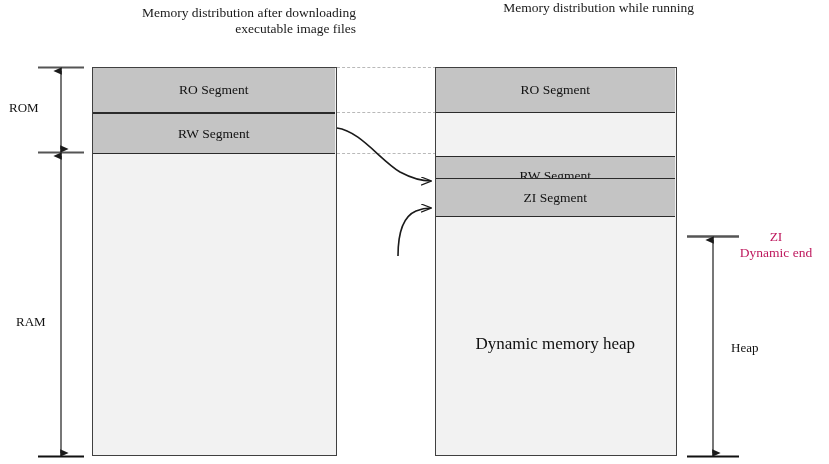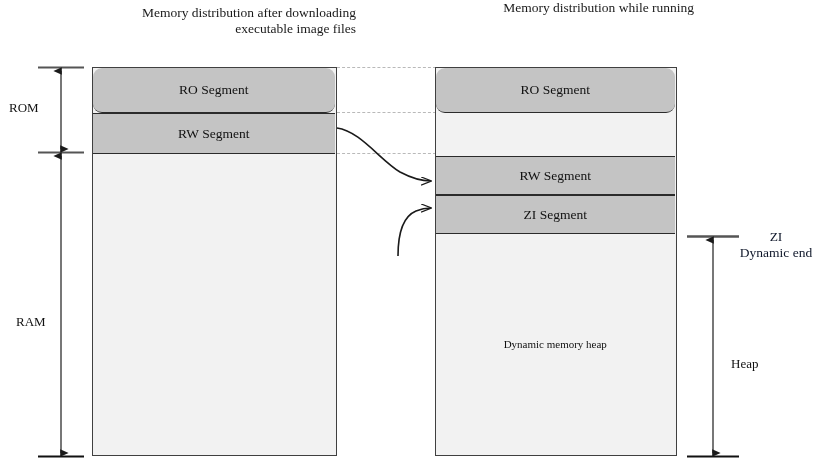--- a/index.html
+++ b/index.html
@@ -39,49 +39,49 @@
     box-sizing: border-box;
     background: #c4c4c4;
     border-top: 1.5px solid #2b2b2b;
     border-bottom: 1.5px solid #2b2b2b;
     display: flex;
     align-items: center;
     justify-content: center;
     font-size: 13.5px;
     color: #111111;
   }
-  .seg.noborder-top { border-top: none; border-radius: 9px; }
+  .seg.noborder-top { border-top: none; }
   .freearea {
     position: absolute;
     box-sizing: border-box;
     background: #f2f2f2;
     display: flex;
     align-items: center;
     justify-content: center;
-    font-size: 11px;
+    font-size: 17px;
     color: #111111;
   }
 
   .dotline {
     position: absolute;
     height: 0;
     border-top: 1px dashed #b9b9b9;
   }
 
   .vlabel {
     position: absolute;
     font-size: 13px;
     color: #111111;
     white-space: nowrap;
   }
   .sidelabel {
     position: absolute;
     font-size: 13.5px;
     line-height: 16px;
-    color: #0f172a;
+    color: #be185d;
     text-align: center;
   }
 
   svg.overlay {
     position: absolute;
     left: 0;
     top: 0;
     width: 829px;
     height: 464px;
     pointer-events: none;
@@ -122,39 +122,39 @@
     </div>
 
     <div class="freearea" style="left:0px; top:45px; width:238.5px; height:43px;">
       <span></span>
     </div>
 
     <div class="seg" style="left:0px; top:88px; width:238.5px; height:39px;">
       <span>RW Segment</span>
     </div>
 
-    <div class="seg" style="left:0px; top:127px; width:238.5px; height:39px;">
+    <div class="seg" style="left:0px; top:110px; width:238.5px; height:39px;">
       <span>ZI Segment</span>
     </div>
 
     <div class="freearea" style="left:0px; top:166px; width:238.5px; height:220px;">
       <span>Dynamic memory heap</span>
     </div>
   </div>
 
   <div class="vlabel" style="left:9px; top:100px;">ROM</div>
 
   <div class="vlabel" style="left:16px; top:314px;">RAM</div>
 
   <div class="sidelabel" style="left:723px; top:229px; width:106px;">
     <div>ZI</div>
     <div>Dynamic end</div>
   </div>
 
-  <div class="vlabel" style="left:731px; top:356px;">Heap</div>
+  <div class="vlabel" style="left:731px; top:340px;">Heap</div>
 
   <svg class="overlay" viewBox="0 0 829 464">
     <defs>
       <marker id="arrowUp" markerWidth="9" markerHeight="9" refX="4.5" refY="7.6" orient="auto-start-reverse" markerUnits="userSpaceOnUse">
         <path d="M4.5,0 L8.2,8.4 L0.8,8.4 Z" fill="#1a1a1a"></path>
       </marker>
       <marker id="arrowDown" markerWidth="9" markerHeight="9" refX="4.5" refY="7.6" orient="auto" markerUnits="userSpaceOnUse">
         <path d="M4.5,0 L8.2,8.4 L0.8,8.4 Z" fill="#1a1a1a"></path>
       </marker>
       <marker id="arrowHeadThin" markerWidth="11" markerHeight="9" refX="10" refY="4.5" orient="auto" markerUnits="userSpaceOnUse">

